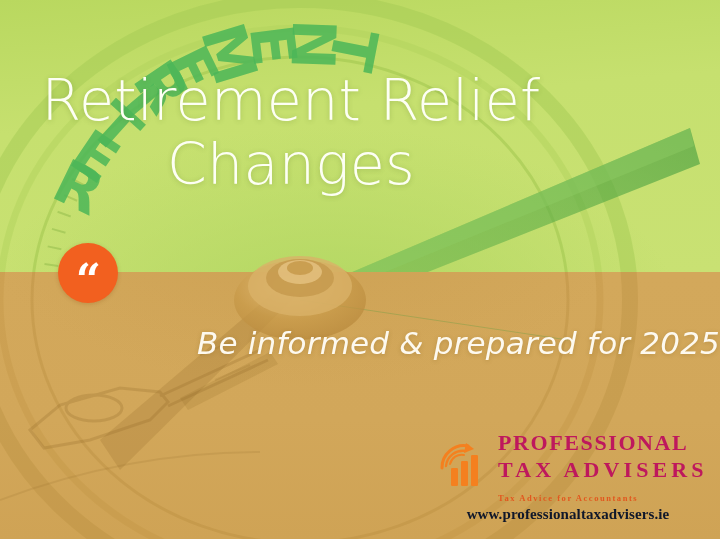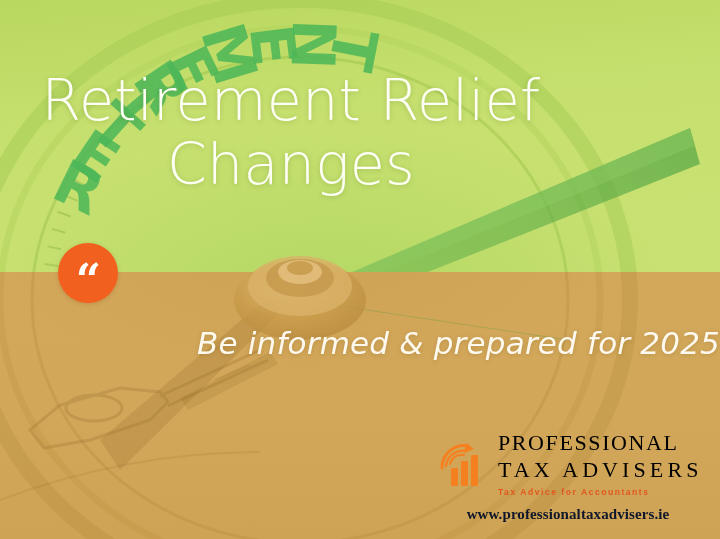--- a/index.html
+++ b/index.html
@@ -91,30 +91,30 @@
   }
 
   
   #logo{
     position:absolute;left:430px;top:430px;width:275px;height:100px;
   }
   #logo-mark{position:absolute;left:2px;top:4px;width:62px;height:62px;}
   #logo-words{position:absolute;left:68px;top:2px;width:205px;}
   .logo-line1,.logo-line2{
     font-family:"Liberation Serif",serif;
-    font-weight:normal;
-    color:#000000;
+    font-weight:bold;
+    color:#be185d;
     line-height:1;
     white-space:nowrap;
   }
   .logo-line1{font-size:22px;letter-spacing:1.6px;}
   .logo-line2{font-size:22px;letter-spacing:4.1px;margin-top:5px;}
   .logo-tagline{
-    margin-top:6px;
-    font-family:Liberation Sans, sans-serif;
+    margin-top:12px;
+    font-family:Liberation Serif, serif;
     font-weight:bold;
     font-size:8.5px;
     letter-spacing:1.55px;
     color:#e2571e;
     white-space:nowrap;
   }
   #logo-url{
     position:absolute;left:-2px;top:76px;width:280px;
     text-align:center;
     font-family:"Liberation Serif",serif;

